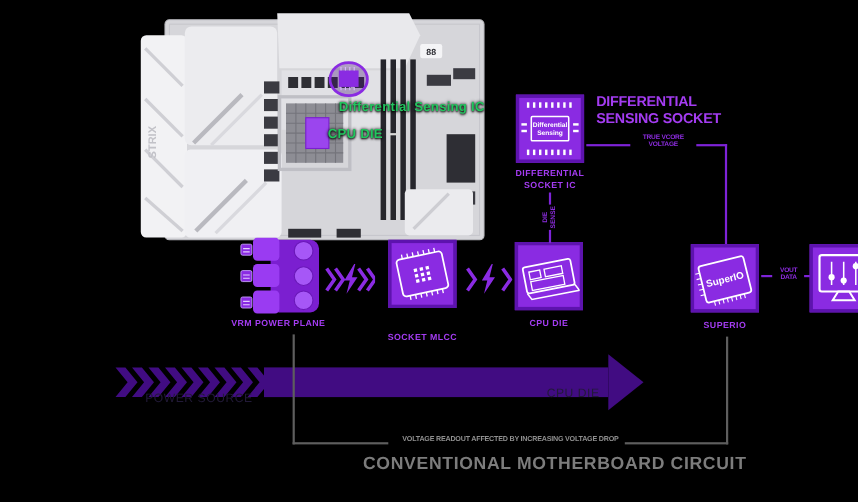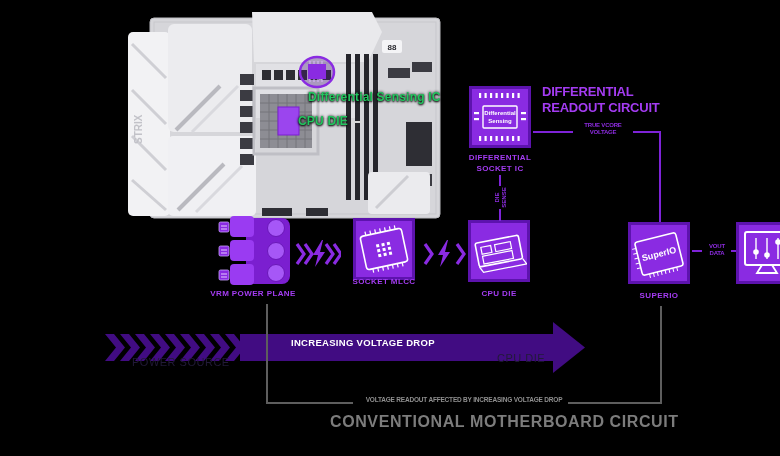--- a/index.html
+++ b/index.html
@@ -189,21 +189,21 @@
           <rect x="-7" y="-1" width="3" height="3"></rect>
             <rect x="-1.5" y="-1" width="3" height="3"></rect>
             <rect x="4" y="-1" width="3" height="3"></rect>
           <rect x="-7" y="4" width="3" height="3"></rect>
             <rect x="-1.5" y="4" width="3" height="3"></rect>
             <rect x="4" y="4" width="3" height="3"></rect>
         </g>
       </g>
     </svg>
   </div>
-  <div class="flow-label" style="left:305px;top:277px;width:88px;">SOCKET MLCC</div>
+  <div class="flow-label" style="left:305px;top:302px;width:88px;">SOCKET MLCC</div>
 
   <svg class="abs" style="left:387px;top:239px;" width="44" height="30" viewBox="0 0 44 30">
     <g stroke="#8a2be2" stroke-width="3.2" fill="none">
       <polyline points="3,5 10,15 3,25"></polyline>
         <polyline points="35,5 42,15 35,25"></polyline>
     </g>
     <path d="M25,1 L16,16 h5 l-3,12 L28,13 h-5 l3,-12 z" fill="#8a2be2"></path>
   </svg>
 
   <div class="block" style="left:433px;top:220px;">
@@ -248,21 +248,21 @@
       <text x="28" y="34" text-anchor="middle" font-size="6" font-weight="bold" fill="#fff" font-family="Liberation Sans,sans-serif">Sensing</text>
     </svg>
   </div>
   <div class="flow-label" style="left:426px;top:153px;width:78px;">
     <div>DIFFERENTIAL</div>
     <div>SOCKET IC</div>
   </div>
 
   <div class="abs heading" style="left:507px;top:84px;">
     <div>DIFFERENTIAL</div>
-    <div>READOUT CIRCUIT</div>
+    <div>SENSING SOCKET</div>
   </div>
 
   <div class="wire" style="left:498px;top:131px;width:40px;height:2px;"></div>
   <div class="tiny-purple" style="left:542px;top:122px;width:52px;">
     <div>TRUE VCORE</div>
     <div>VOLTAGE</div>
   </div>
   <div class="wire" style="left:598px;top:131px;width:28px;height:2px;"></div>
   <div class="wire" style="left:624px;top:131px;width:2px;height:91px;"></div>
 
@@ -330,21 +330,20 @@
       <polygon points="47,14 56,14 67,27.5 56,41 47,41 58,27.5"></polygon>
       <polygon points="62,14 71,14 82,27.5 71,41 62,41 73,27.5"></polygon>
       <polygon points="77,14 86,14 97,27.5 86,41 77,41 88,27.5"></polygon>
       <polygon points="92,14 101,14 112,27.5 101,41 92,41 103,27.5"></polygon>
       <polygon points="107,14 116,14 127,27.5 116,41 107,41 118,27.5"></polygon>
       <polygon points="122,14 131,14 142,27.5 131,41 122,41 133,27.5"></polygon>
       <rect x="137" y="14" width="313" height="27"></rect>
       <polygon points="450,2 482,27.5 450,53"></polygon>
     </g>
   </svg>
-  <div class="abs arrow-text" style="left:256px;top:337px;">INCREASING VOLTAGE DROP</div>
   <div class="abs dark-label" style="left:97px;top:356px;">POWER SOURCE</div>
   <div class="abs dark-label" style="left:462px;top:352px;">CPU DIE</div>
 
   <div class="grayline" style="left:231px;top:304px;width:2px;height:100px;"></div>
   <div class="grayline" style="left:625px;top:306px;width:2px;height:98px;"></div>
   <div class="grayline" style="left:231px;top:402px;width:87px;height:2px;"></div>
   <div class="grayline" style="left:533px;top:402px;width:94px;height:2px;"></div>
   <div class="abs note-gray" style="left:325px;top:396px;width:208px;">VOLTAGE READOUT AFFECTED BY INCREASING VOLTAGE DROP</div>
   <div class="abs title-gray" style="left:295px;top:413px;width:270px;">CONVENTIONAL MOTHERBOARD CIRCUIT</div>
 

